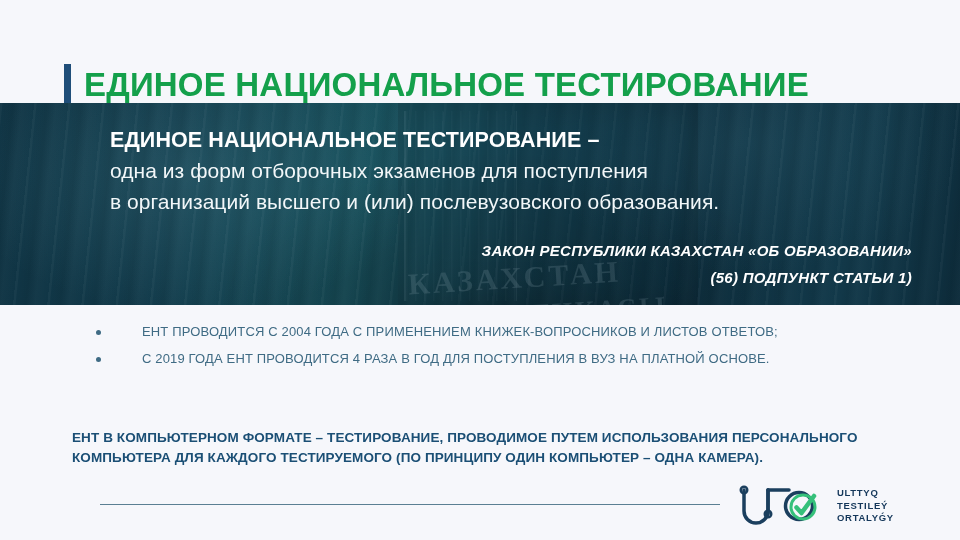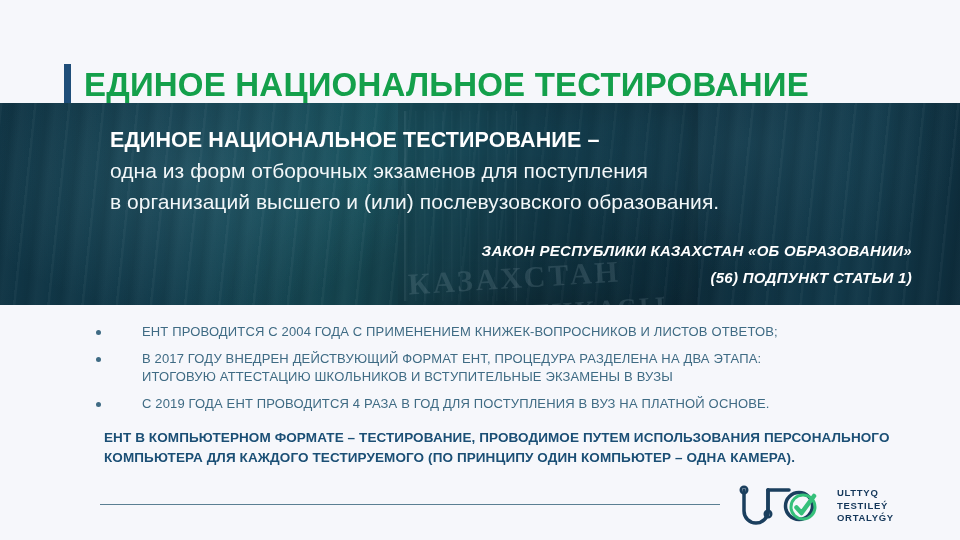--- a/index.html
+++ b/index.html
@@ -212,21 +212,21 @@
     position: absolute;
     left: 72px;
     top: 428px;
     width: 830px;
     font-size: 13.5px;
     font-weight: 700;
     letter-spacing: 0.1px;
     line-height: 20px;
     color: #1b4f75;
   }
-  .statement .s-line { display: block; white-space: nowrap; margin-left: 32px; }
+  .statement .s-line { display: block; white-space: nowrap; }
 
   
   .footer-rule {
     position: absolute;
     left: 100px;
     top: 504px;
     width: 620px;
     height: 1px;
     background: #5b7f93;
   }
@@ -289,27 +289,20 @@
 
   <div class="bullets">
 
     <div class="bullet-row">
       <div class="bullet-dot"></div>
       <div class="bullet-text">
         <span>ЕНТ ПРОВОДИТСЯ С 2004 ГОДА С ПРИМЕНЕНИЕМ КНИЖЕК-ВОПРОСНИКОВ И ЛИСТОВ ОТВЕТОВ;</span>
       </div>
     </div>
 
-    <div class="bullet-row">
-      <div class="bullet-dot"></div>
-      <div class="bullet-text">
-        <span>В 2017 ГОДУ ВНЕДРЕН ДЕЙСТВУЮЩИЙ ФОРМАТ ЕНТ, ПРОЦЕДУРА РАЗДЕЛЕНА НА ДВА ЭТАПА:</span>
-        <span class="sub">ИТОГОВУЮ АТТЕСТАЦИЮ ШКОЛЬНИКОВ И ВСТУПИТЕЛЬНЫЕ ЭКЗАМЕНЫ В ВУЗЫ</span>
-      </div>
-    </div>
 
     <div class="bullet-row">
       <div class="bullet-dot"></div>
       <div class="bullet-text">
         <span>С 2019 ГОДА ЕНТ ПРОВОДИТСЯ 4 РАЗА В ГОД ДЛЯ ПОСТУПЛЕНИЯ В ВУЗ НА ПЛАТНОЙ ОСНОВЕ.</span>
       </div>
     </div>
 
   </div>
 

